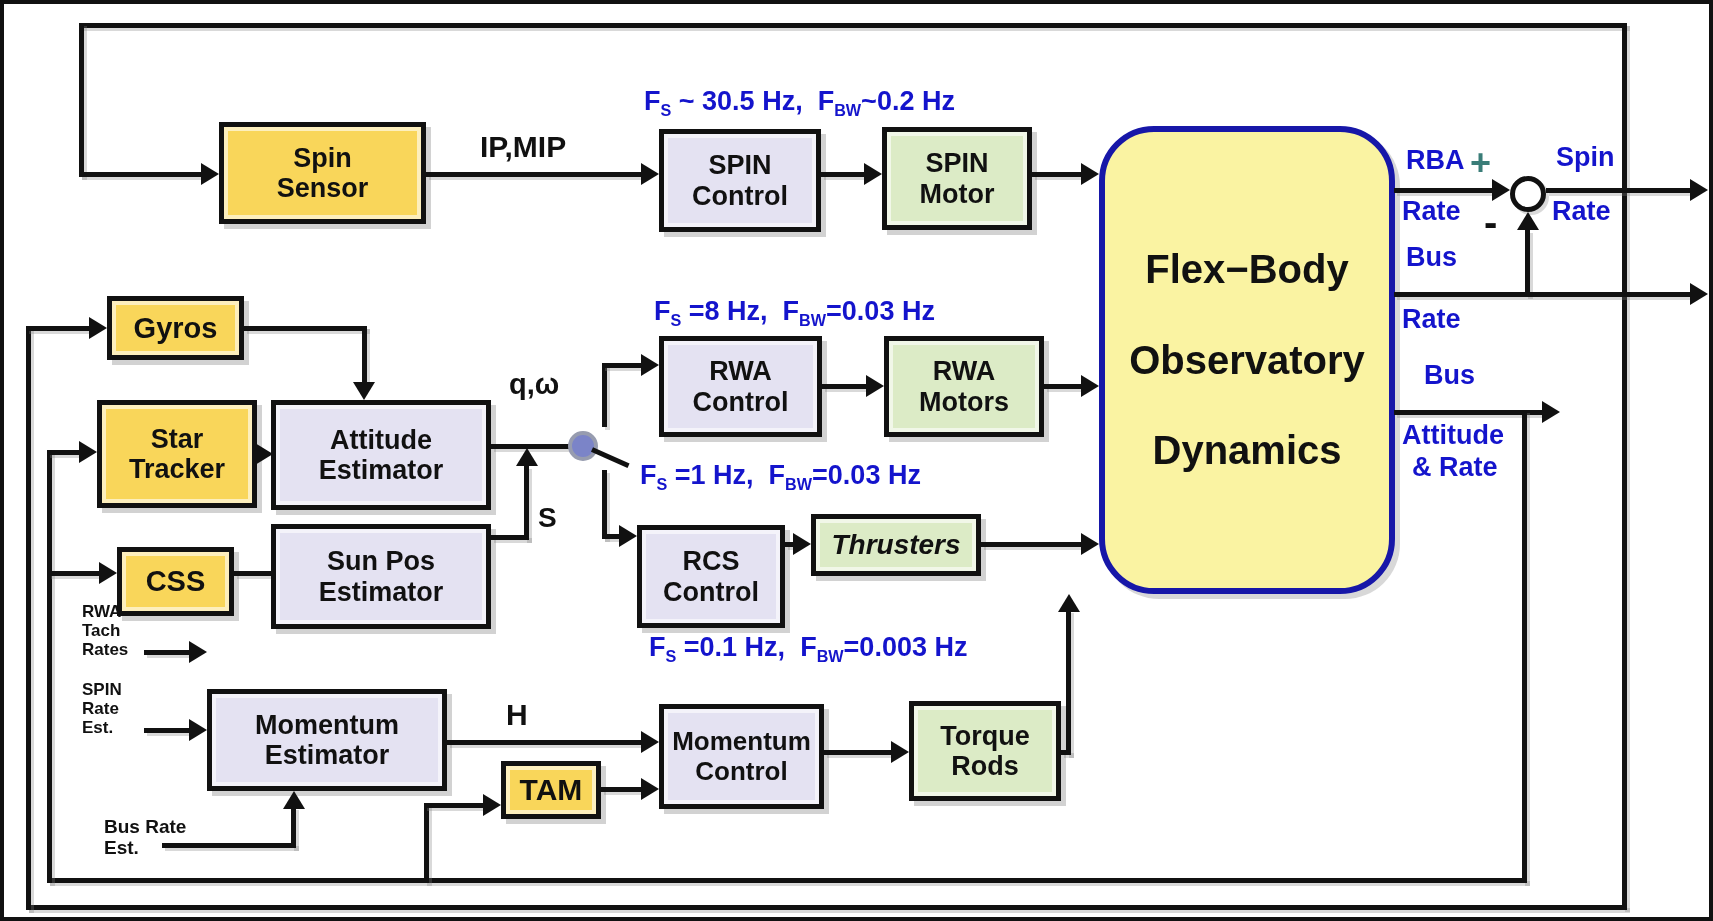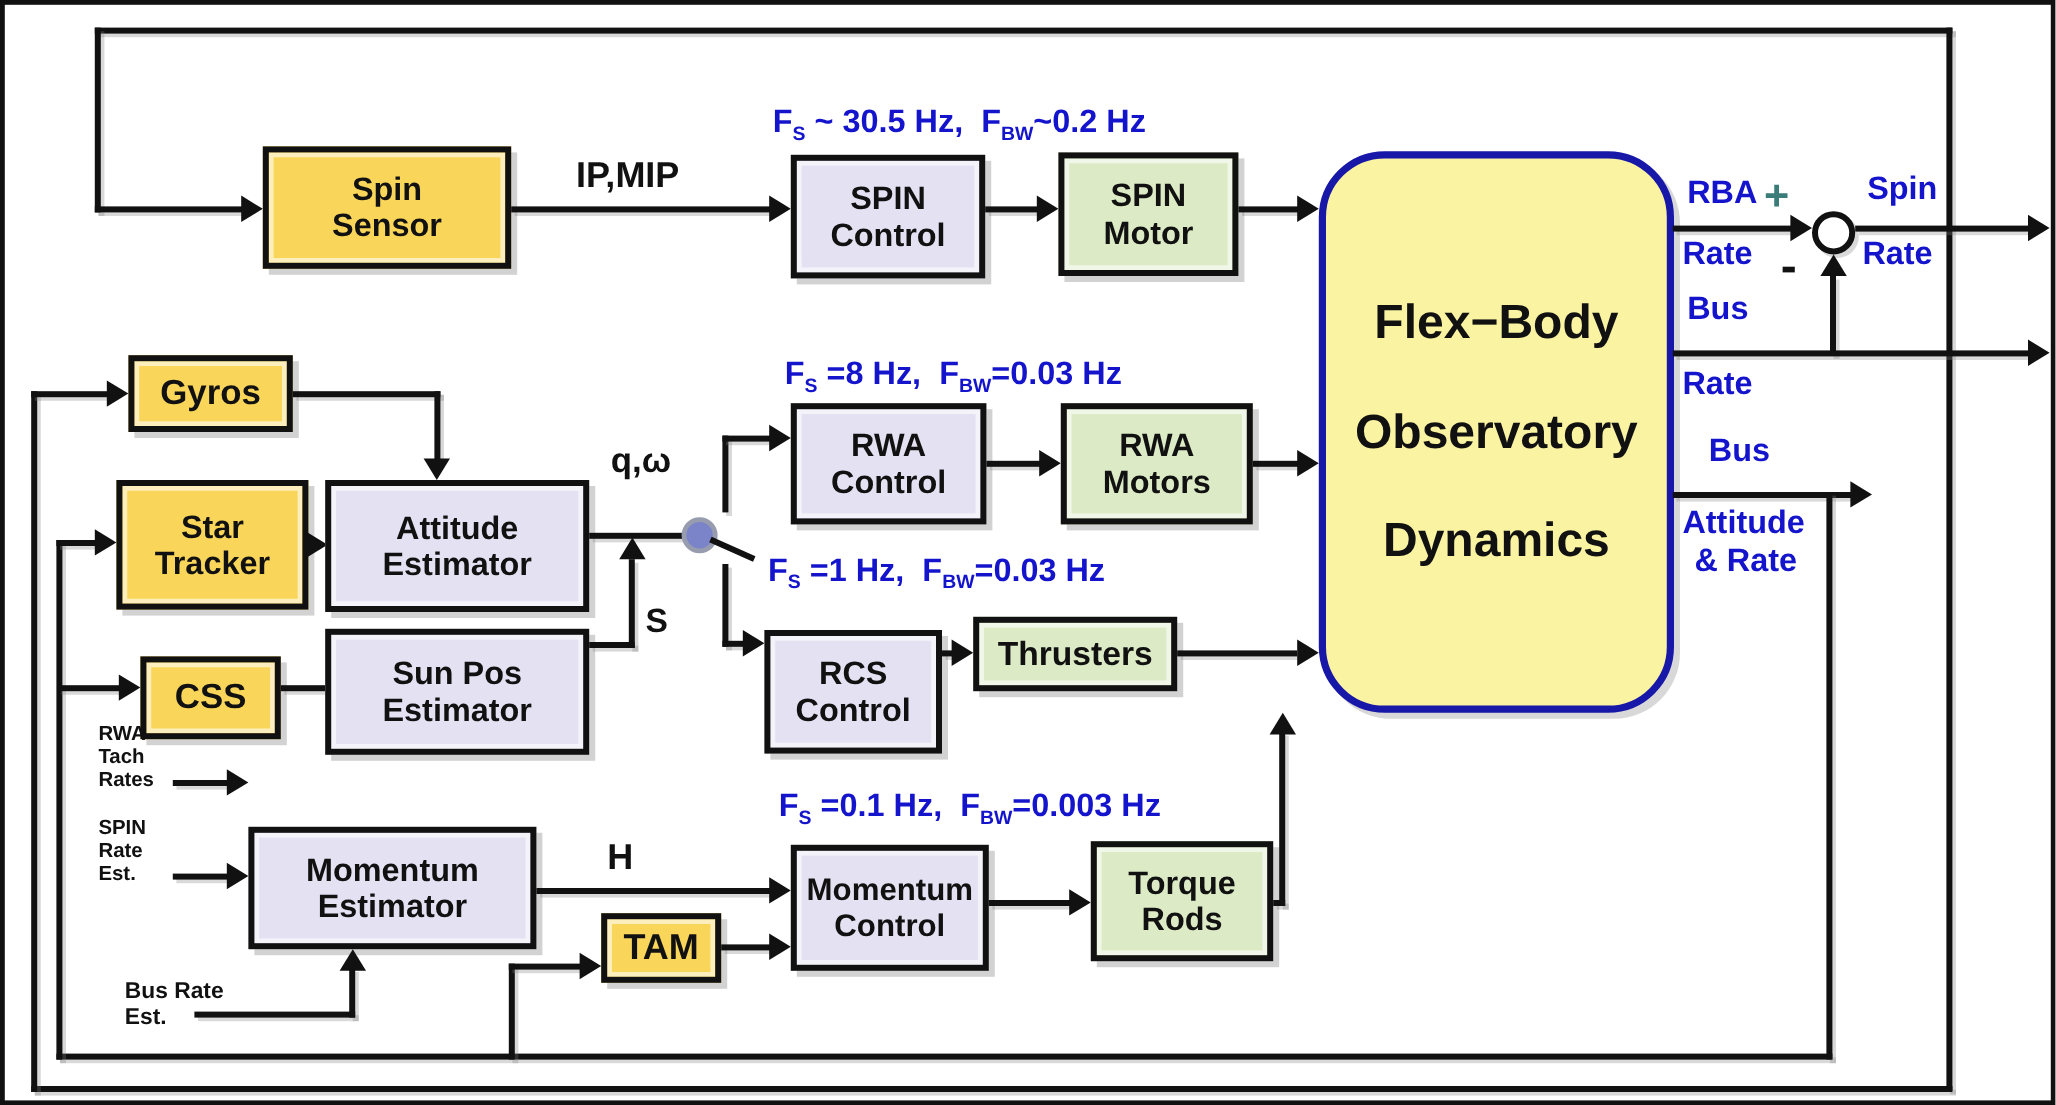--- a/index.html
+++ b/index.html
@@ -182,21 +182,21 @@
   <div class="arr-u" style="left:512px;top:444px;"></div>
   <div class="lbl" style="left:534px;top:498px;font-size:28px;">S</div>
 
   <div class="freq" style="left:636px;top:456px;"><span>F</span><sub>S</sub><span> =1 Hz,  </span><span>F</span><sub>BW</sub><span>=0.03 Hz</span></div>
   <div class="box controller" style="left:633px;top:521px;width:148px;height:103px;">
     <div>RCS</div>
     <div>Control</div>
   </div>
   <div class="hline" style="left:781px;top:538px;width:10px;"></div>
   <div class="arr-r" style="left:789px;top:529px;"></div>
-  <div class="box actuator" style="left:807px;top:510px;width:170px;height:62px;font-size:28px;">
+  <div class="box actuator" style="left:807px;top:510px;width:170px;height:62px;font-size:28px;font-style:italic;">
     <div>Thrusters</div>
   </div>
   <div class="hline" style="left:977px;top:538px;width:100px;"></div>
   <div class="arr-r" style="left:1077px;top:529px;"></div>
 
   <div class="lbl small" style="left:78px;top:598px;">
     <div>RWA</div>
     <div>Tach</div>
     <div>Rates</div>
   </div>
@@ -217,21 +217,21 @@
   </div>
 
   <div class="lbl" style="left:100px;top:812px;font-size:19px;line-height:1.12;">
     <div>Bus Rate</div>
     <div>Est.</div>
   </div>
   <div class="hline" style="left:158px;top:839px;width:134px;"></div>
   <div class="vline" style="left:287px;top:803px;height:41px;"></div>
   <div class="arr-u" style="left:279px;top:787px;"></div>
 
-  <div class="freq" style="left:645px;top:652px;"><span>F</span><sub>S</sub><span> =0.1 Hz,  </span><span>F</span><sub>BW</sub><span>=0.003 Hz</span></div>
+  <div class="freq" style="left:645px;top:628px;"><span>F</span><sub>S</sub><span> =0.1 Hz,  </span><span>F</span><sub>BW</sub><span>=0.003 Hz</span></div>
 
   <div class="hline" style="left:443px;top:736px;width:196px;"></div>
   <div class="arr-r" style="left:637px;top:727px;"></div>
   <div class="lbl" style="left:502px;top:694px;font-size:30px;">H</div>
 
   <div class="vline" style="left:420px;top:799px;height:80px;"></div>
   <div class="hline" style="left:420px;top:799px;width:62px;"></div>
   <div class="arr-r" style="left:479px;top:790px;"></div>
   <div class="box sensor" style="left:497px;top:757px;width:100px;height:58px;font-size:30px;">
     <div>TAM</div>

